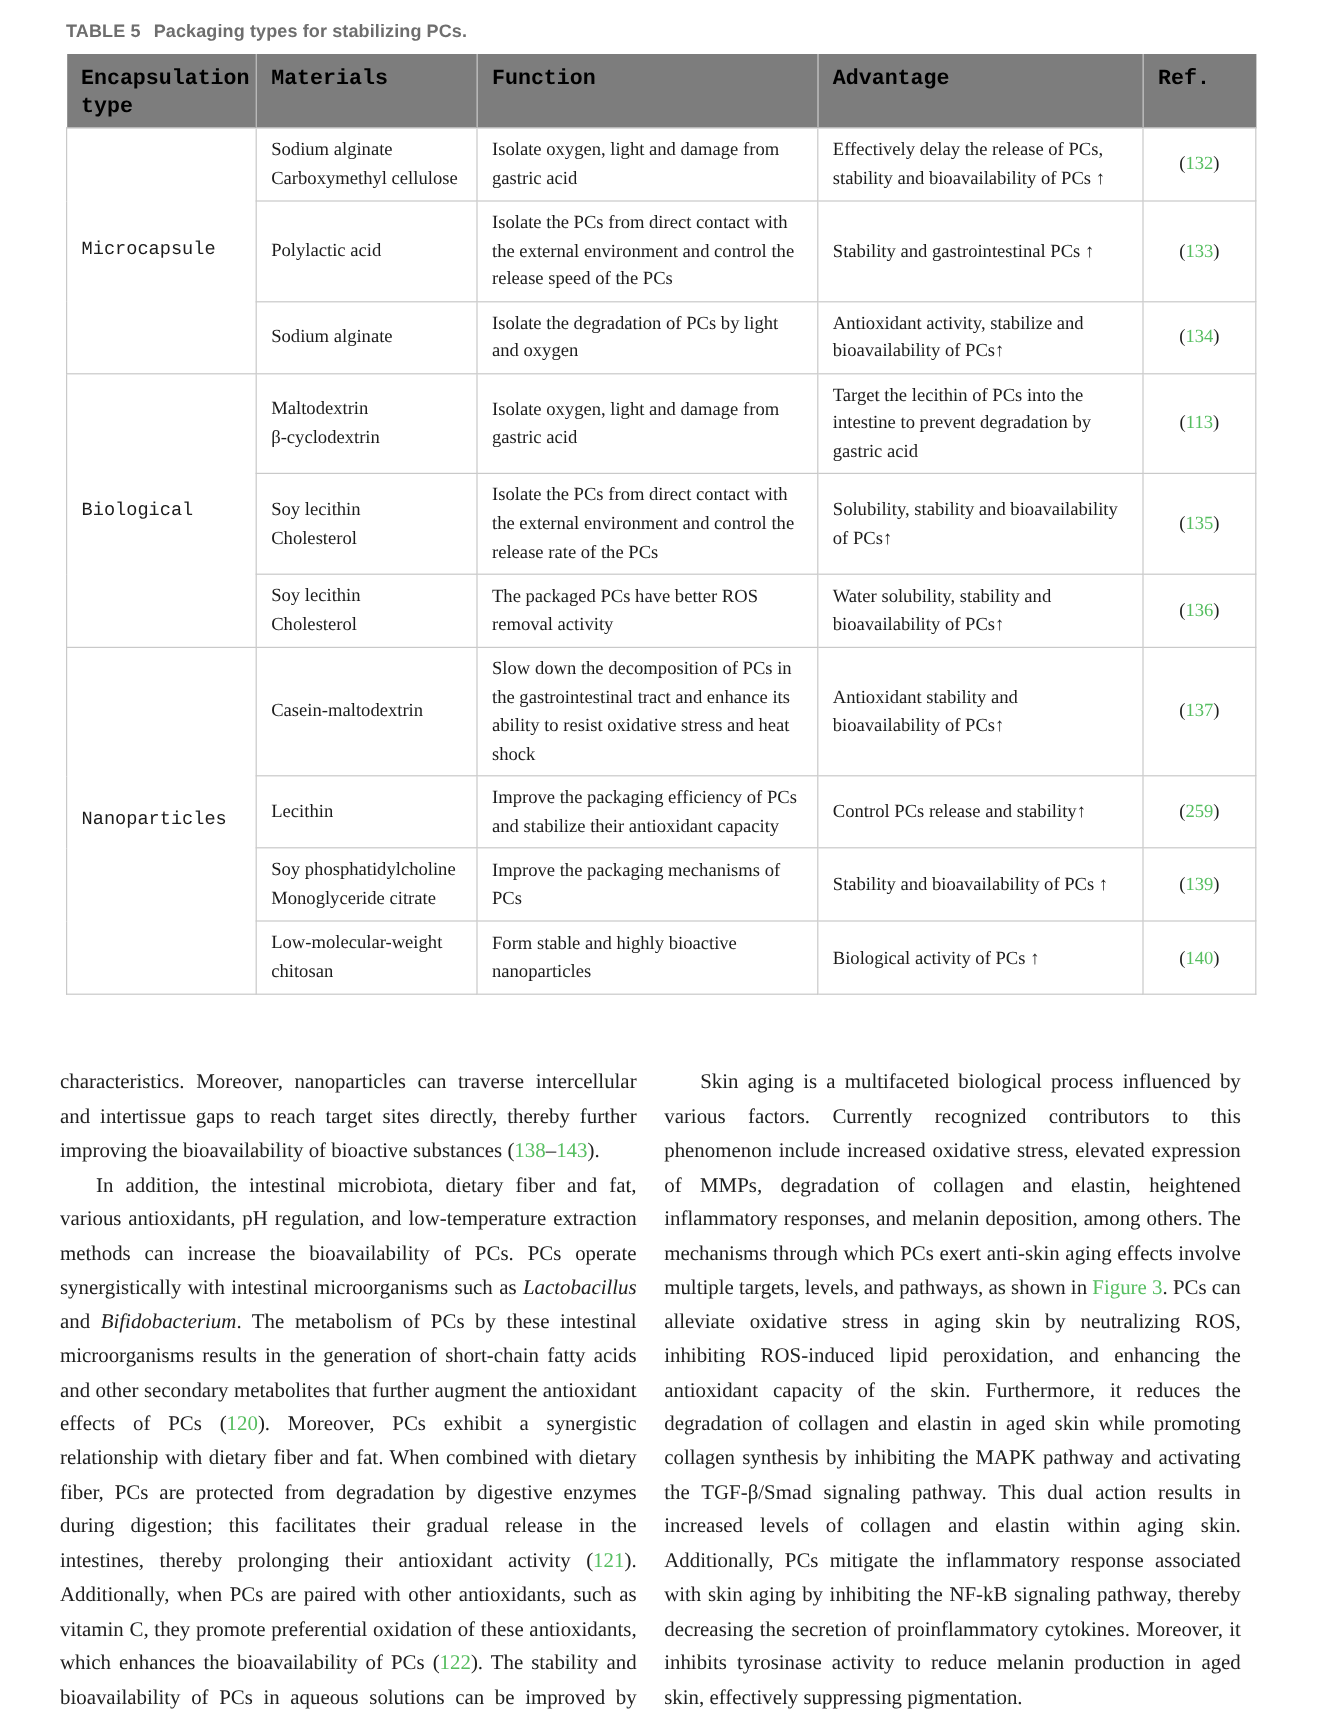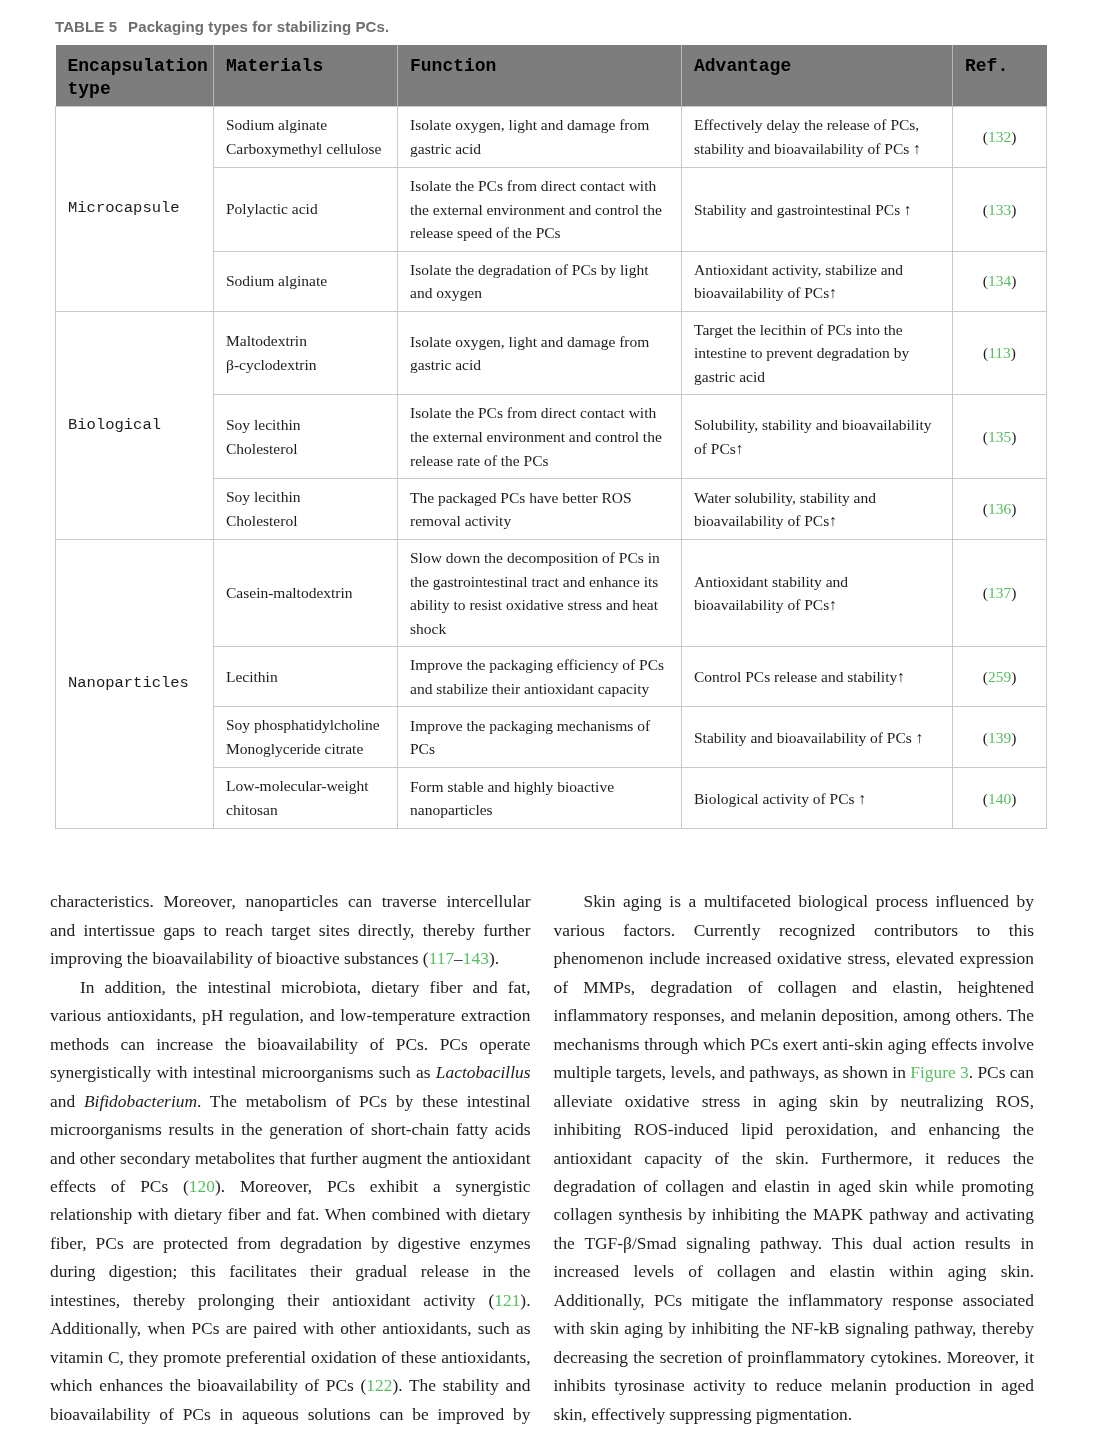--- a/index.html
+++ b/index.html
@@ -161,21 +161,21 @@
           </td>
         <td>Form stable and highly bioactive nanoparticles</td>
         <td>Biological activity of PCs ↑</td>
         <td class="col-ref"><span>(</span><span class="green">140</span><span>)</span></td>
       </tr>
     </tbody>
   </table>
 
   <div class="body-cols">
     <div class="bodycol">
-      <p><span>characteristics. Moreover, nanoparticles can traverse intercellular and intertissue gaps to reach target sites directly, thereby further improving the bioavailability of bioactive substances (</span><span class="green">117</span><span>–</span><span class="green">143</span><span>).</span></p>
+      <p><span>characteristics. Moreover, nanoparticles can traverse intercellular and intertissue gaps to reach target sites directly, thereby further improving the bioavailability of bioactive substances (</span><span class="green">138</span><span>–</span><span class="green">143</span><span>).</span></p>
       <p class="indent"><span>In addition, the intestinal microbiota, dietary fiber and fat, various antioxidants, pH regulation, and low-temperature extraction methods can increase the bioavailability of PCs. PCs operate synergistically with intestinal microorganisms such as </span><span class="italic">Lactobacillus</span><span> and </span><span class="italic">Bifidobacterium</span><span>. The metabolism of PCs by these intestinal microorganisms results in the generation of short-chain fatty acids and other secondary metabolites that further augment the antioxidant effects of PCs (</span><span class="green">120</span><span>). Moreover, PCs exhibit a synergistic relationship with dietary fiber and fat. When combined with dietary fiber, PCs are protected from degradation by digestive enzymes during digestion; this facilitates their gradual release in the intestines, thereby prolonging their antioxidant activity (</span><span class="green">121</span><span>). Additionally, when PCs are paired with other antioxidants, such as vitamin C, they promote preferential oxidation of these antioxidants, which enhances the bioavailability of PCs (</span><span class="green">122</span><span>). The stability and bioavailability of PCs in aqueous solutions can be improved by incorporating an acidic buffer to adjust the pH to acidic levels or by avoiding mixing the PCs solution with alkaline substances (</span></p>
     </div>
     <div class="bodycol">
       <p class="indent"><span>Skin aging is a multifaceted biological process influenced by various factors. Currently recognized contributors to this phenomenon include increased oxidative stress, elevated expression of MMPs, degradation of collagen and elastin, heightened inflammatory responses, and melanin deposition, among others. The mechanisms through which PCs exert anti-skin aging effects involve multiple targets, levels, and pathways, as shown in </span><span class="green">Figure 3</span><span>. PCs can alleviate oxidative stress in aging skin by neutralizing ROS, inhibiting ROS-induced lipid peroxidation, and enhancing the antioxidant capacity of the skin. Furthermore, it reduces the degradation of collagen and elastin in aged skin while promoting collagen synthesis by inhibiting the MAPK pathway and activating the TGF-β/Smad signaling pathway. This dual action results in increased levels of collagen and elastin within aging skin. Additionally, PCs mitigate the inflammatory response associated with skin aging by inhibiting the NF-kB signaling pathway, thereby decreasing the secretion of proinflammatory cytokines. Moreover, it inhibits tyrosinase activity to reduce melanin production in aged skin, effectively suppressing pigmentation.</span></p>
 
     </div>
   </div>
 
 </div>
 

